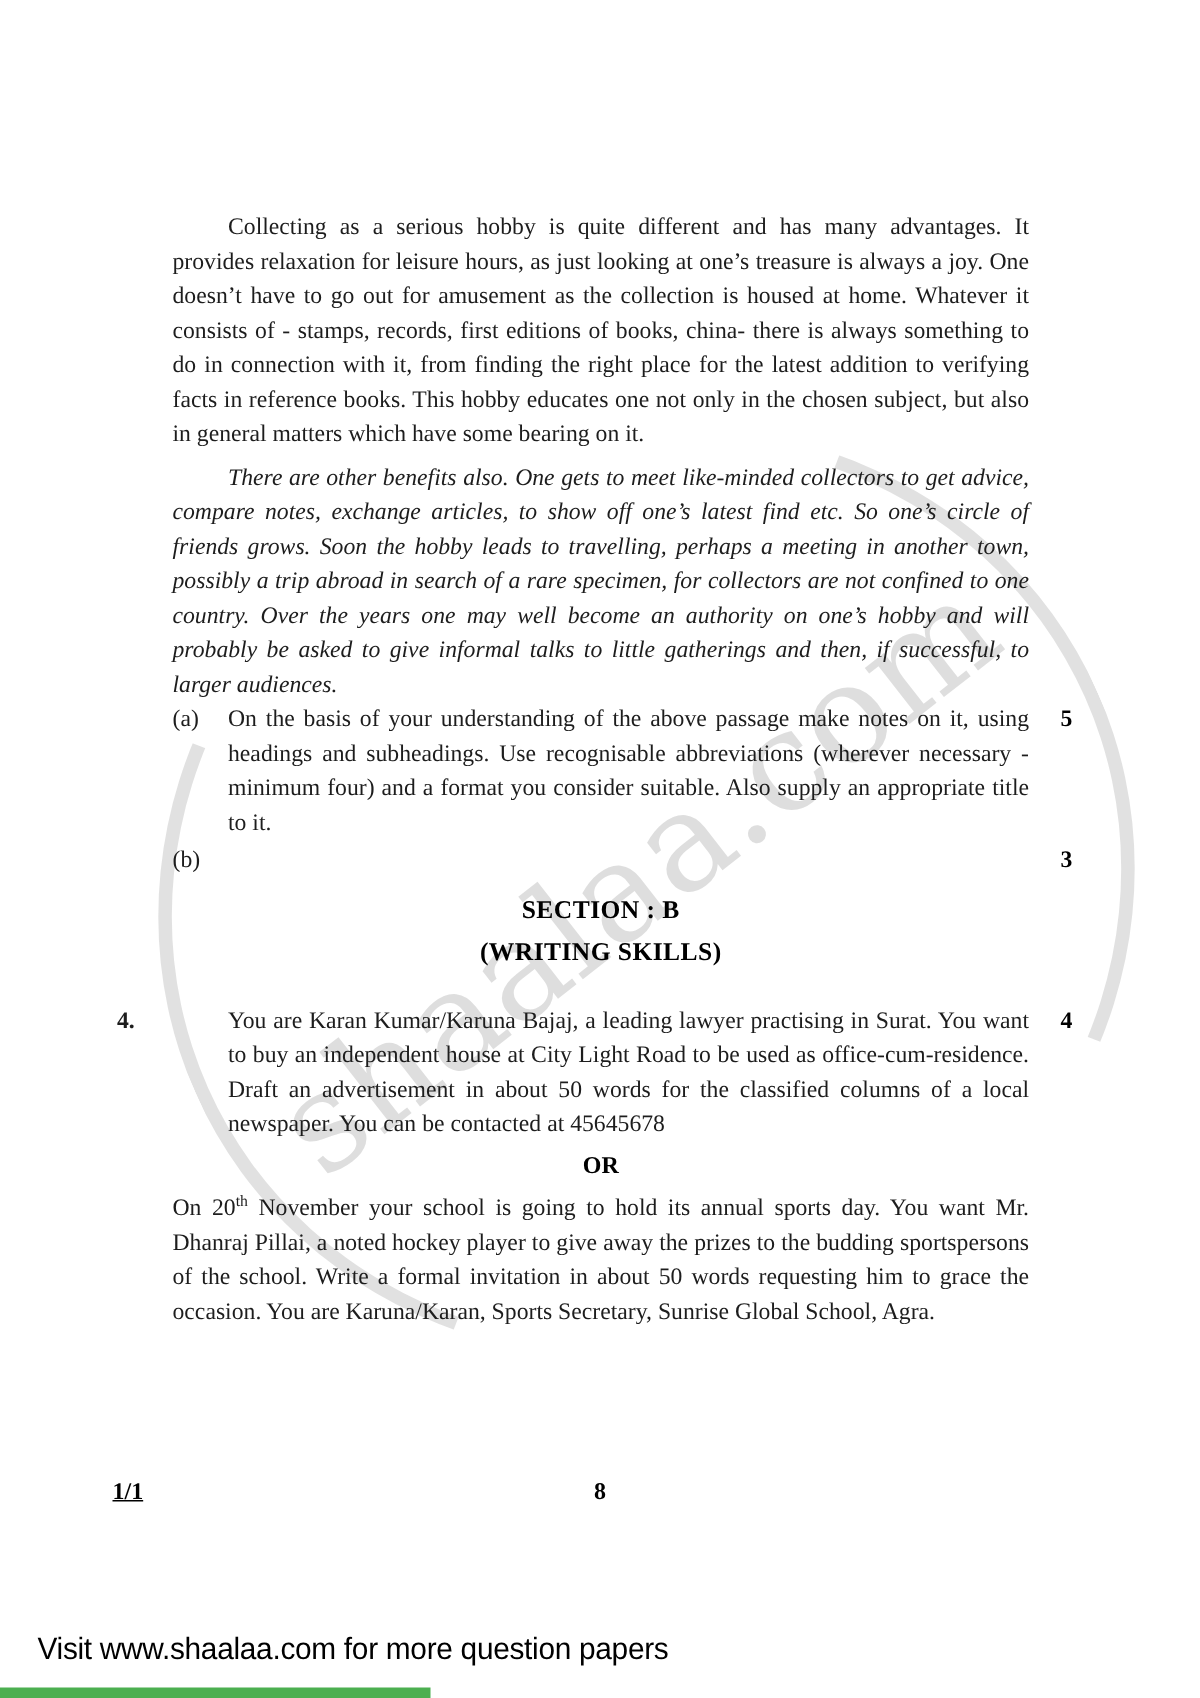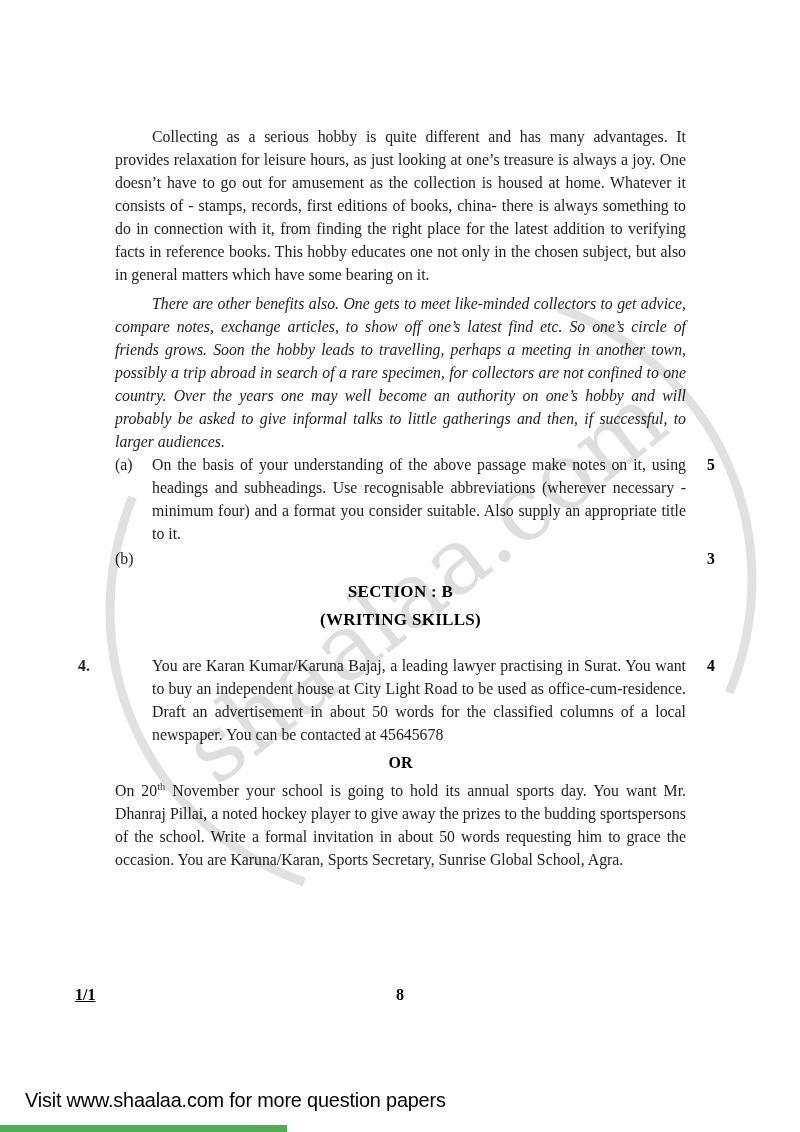--- a/index.html
+++ b/index.html
@@ -31,21 +31,21 @@
     font-family:"DejaVu Serif", serif;
     font-size:92px;
     color:rgba(168,168,168,0.38);
     white-space:nowrap;
     z-index:1;
     pointer-events:none;
   }
 
   
   .content {
-    position:absolute; left:115px; top:125px; width:571px;
+    position:absolute; left:115px; top:140px; width:571px;
     font-size:15.8px; line-height:23px;
     z-index:2;
   }
   p.passage {
     margin:0 0 6px 0;
     text-indent:37px;
     text-align:justify;
   }
   p.passage.second { margin-bottom:0;font-style:italic; }
 

